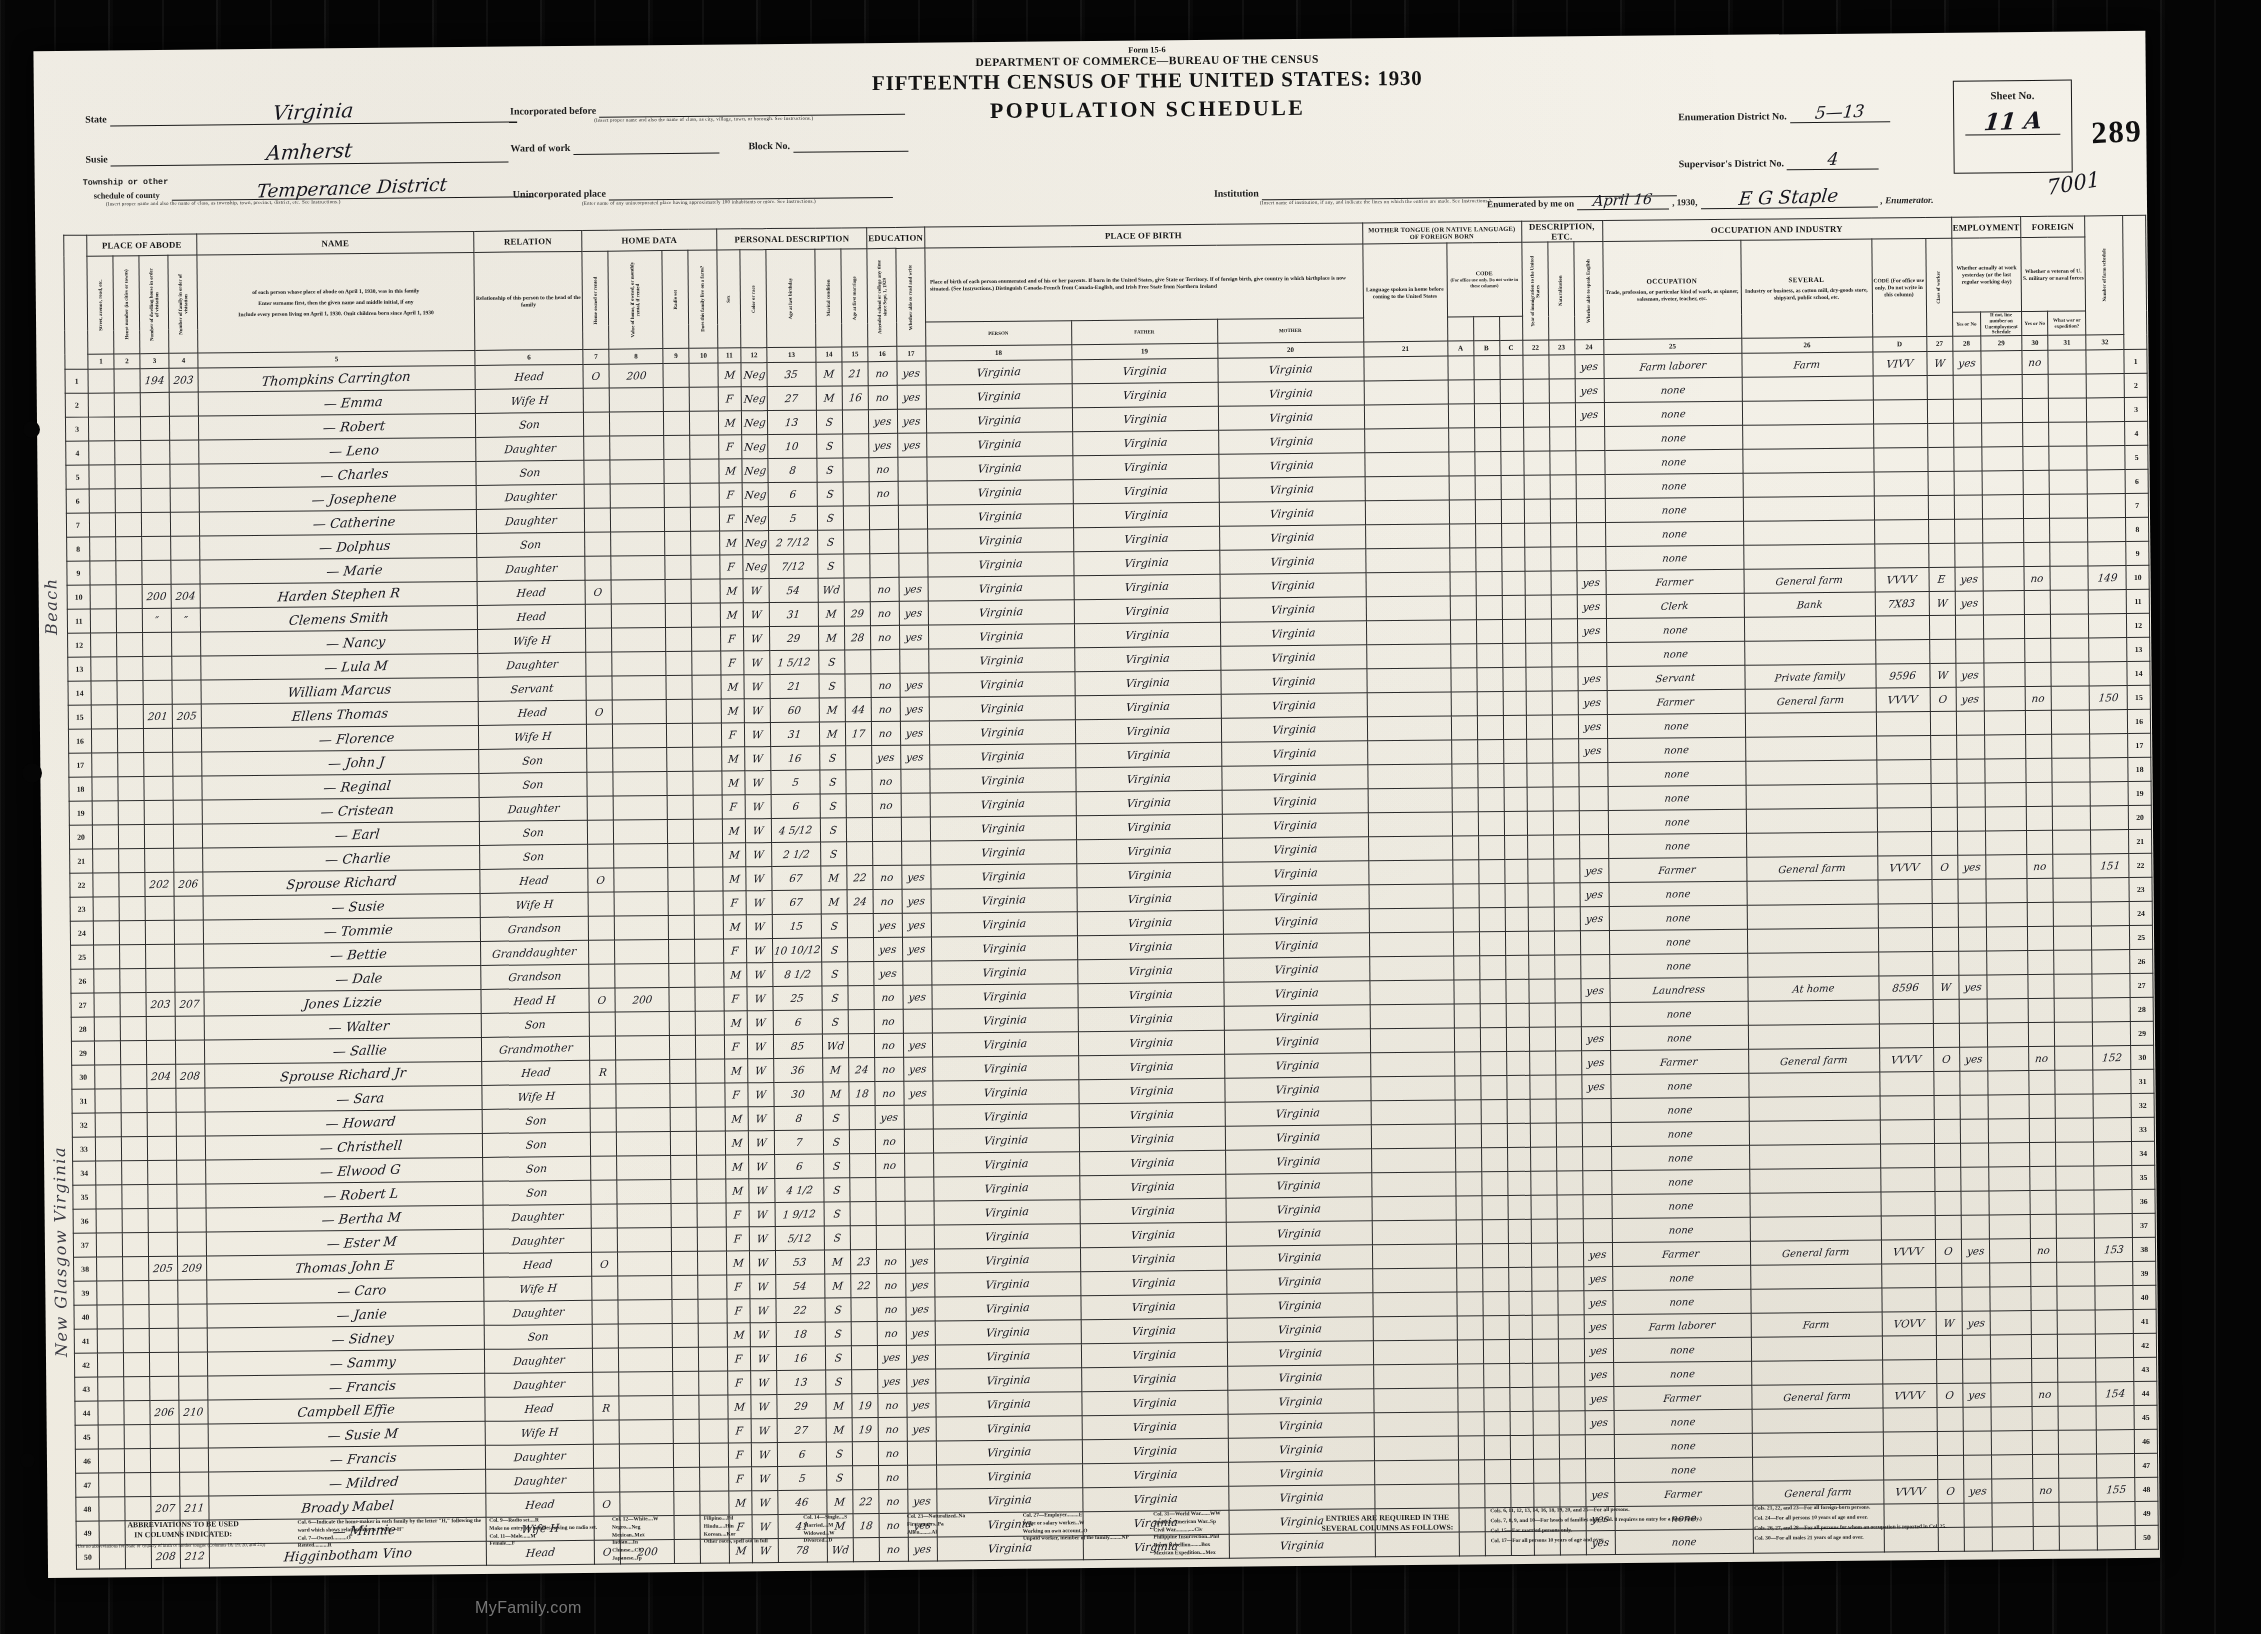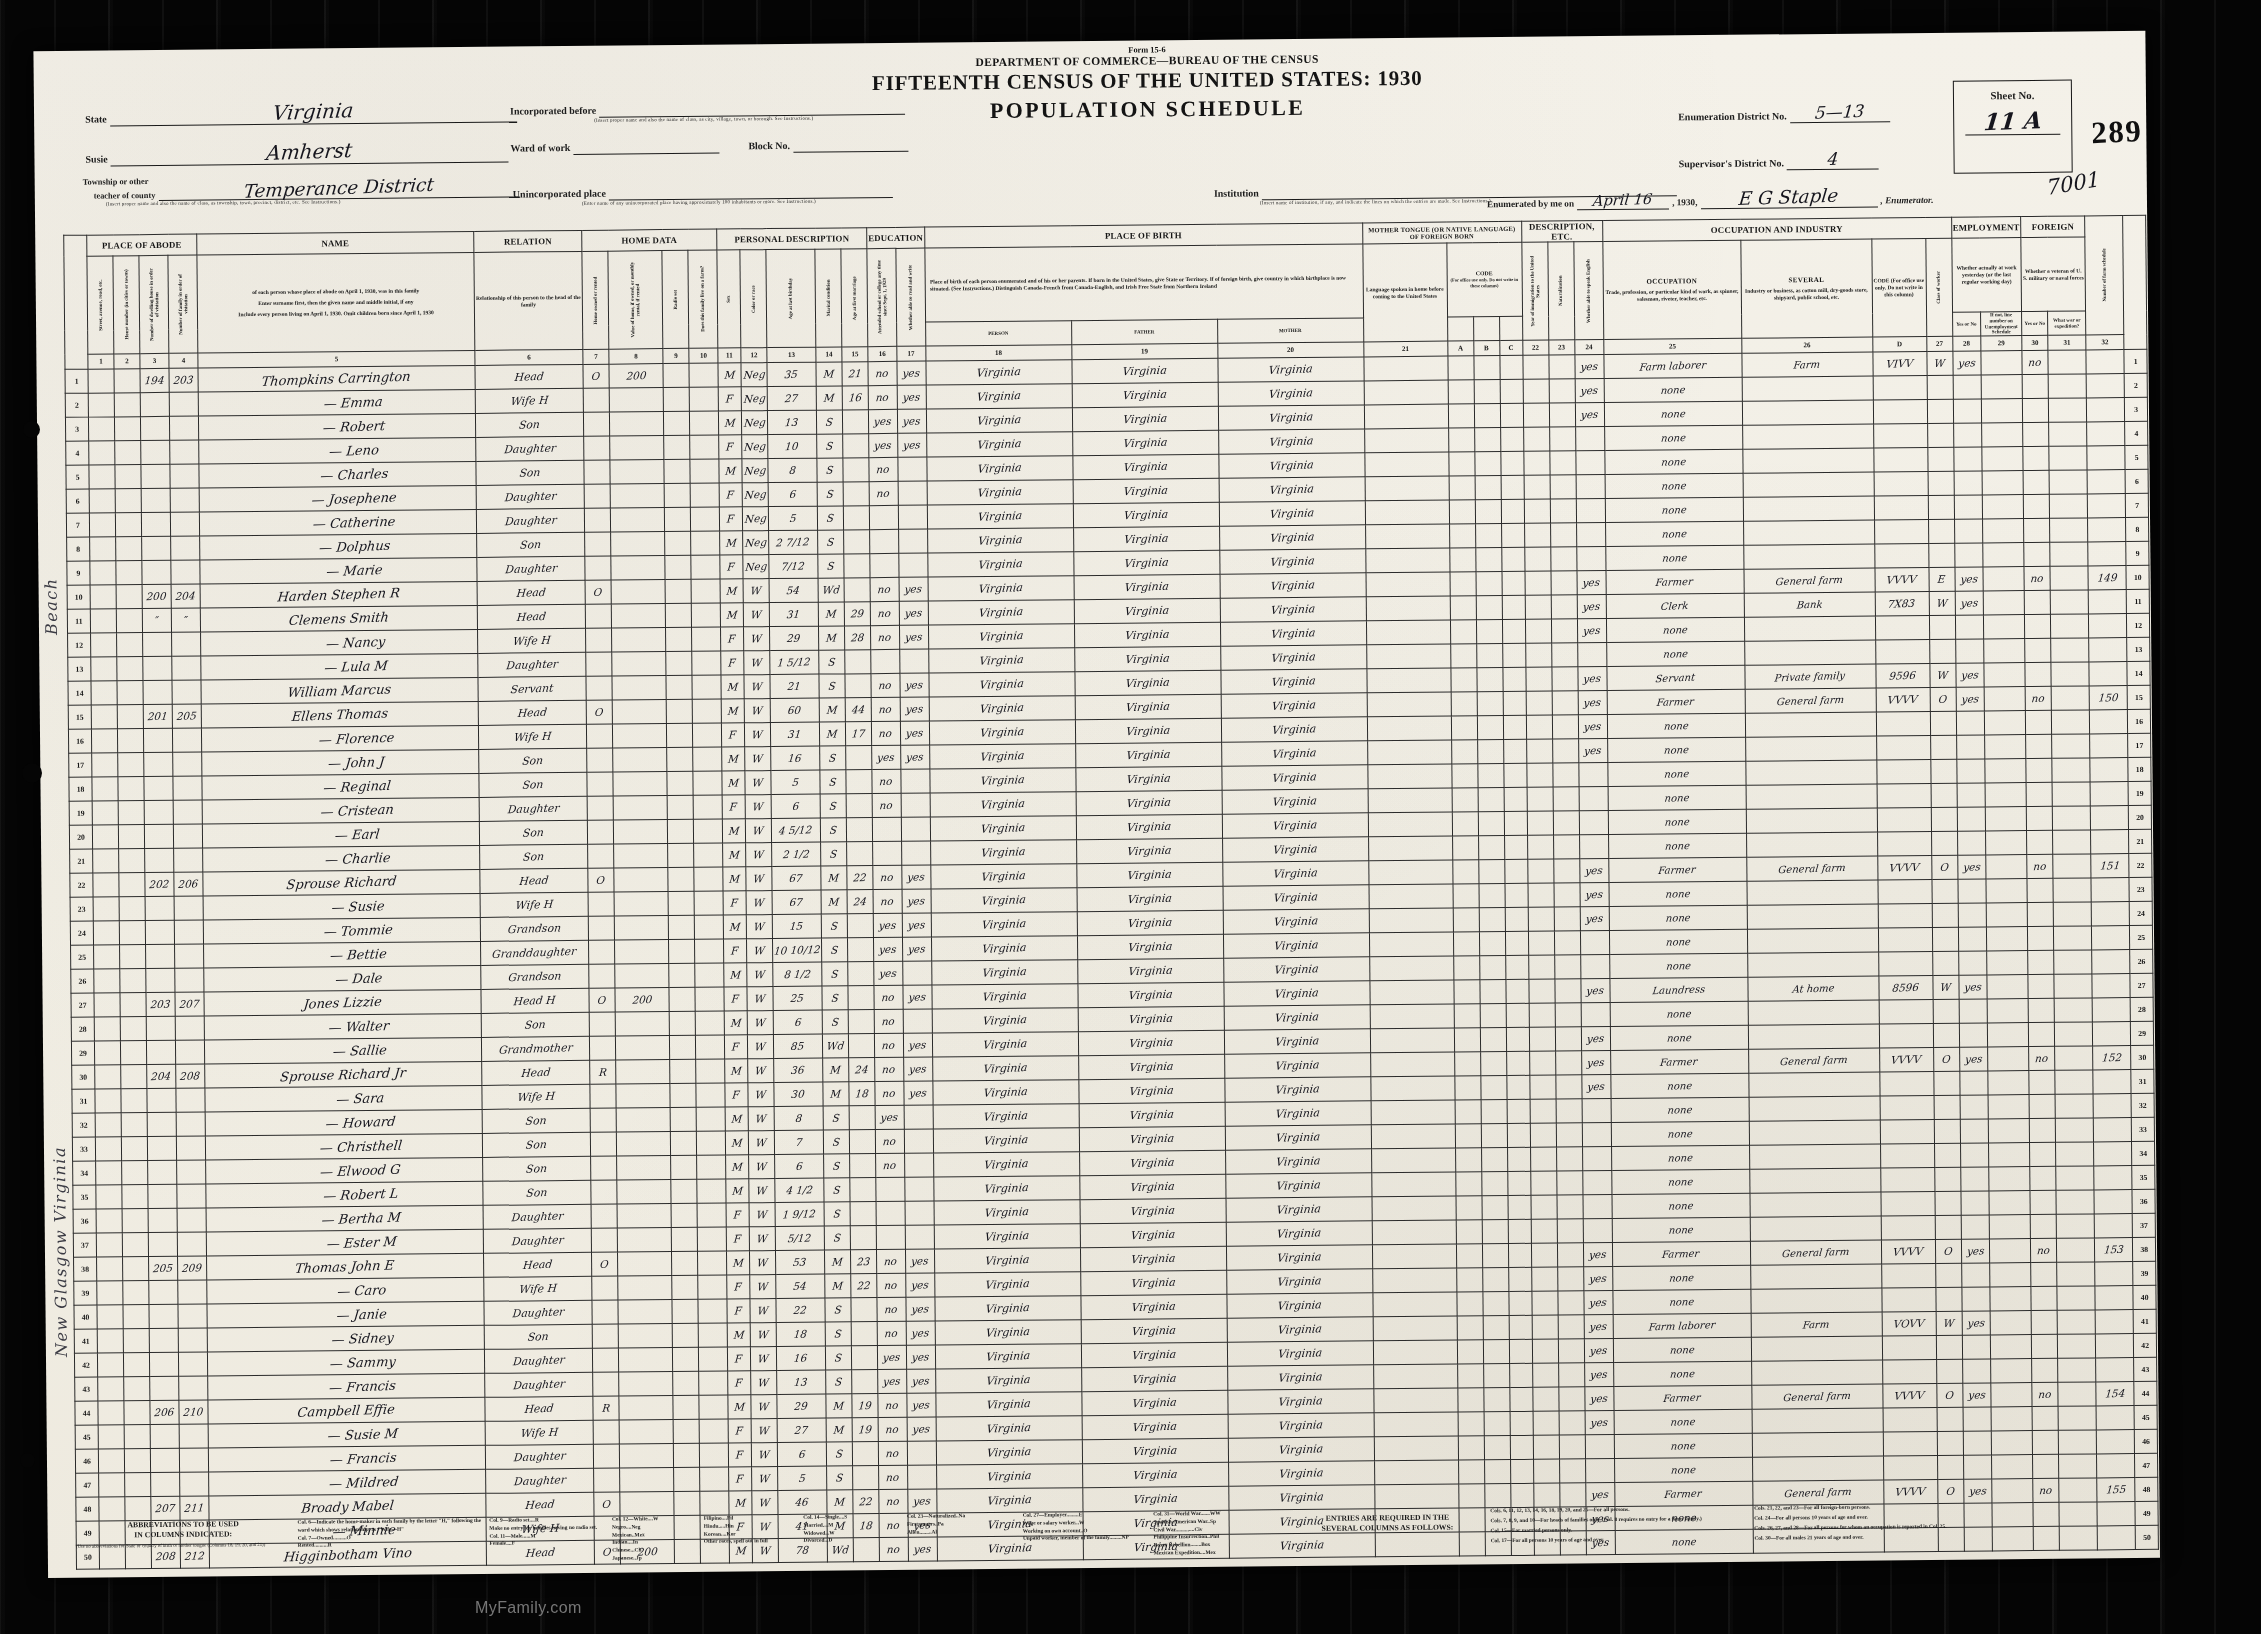--- a/index.html
+++ b/index.html
@@ -91,22 +91,22 @@
       </span>
     </div>
     <div class="abs" style="left:51px;top:91px;width:461px;">
       <span class="lbl">Susie</span>
       <span class="fline" style="width:398px;text-align:center;">
         <span class="hw" style="font-size:20px;">Amherst</span>
       </span>
     </div>
     <div class="abs" style="left:48px;top:124px;width:476px;">
       <span style="display:inline-block;vertical-align:bottom;line-height:1.1;">
-        <span class="lbl" style="font-size:8.4px;">Township or other</span><br>
-        <span class="lbl" style="font-size:8.4px;padding-left:10.8px;">teacher of county</span>
+        <span class="lbl" style="font-size:8.4px;font-family:Liberation Mono, monospace;">Township or other</span><br>
+        <span class="lbl" style="font-size:8.4px;padding-left:10.8px;">schedule of county</span>
       </span>
       <span class="fline" style="width:361px;text-align:center;">
         <span class="hw" style="font-size:18.4px;">Temperance District</span>
       </span>
       <div class="tiny" style="margin-left:23px;">(Insert proper name and also the name of class, as township, town, precinct, district, etc.  See Instructions.)</div>
     </div>
 
     <div class="abs" style="left:476px;top:57px;width:430px;">
       <span class="lbl">Incorporated before</span>
       <span class="fline" style="width:306px;"></span>

